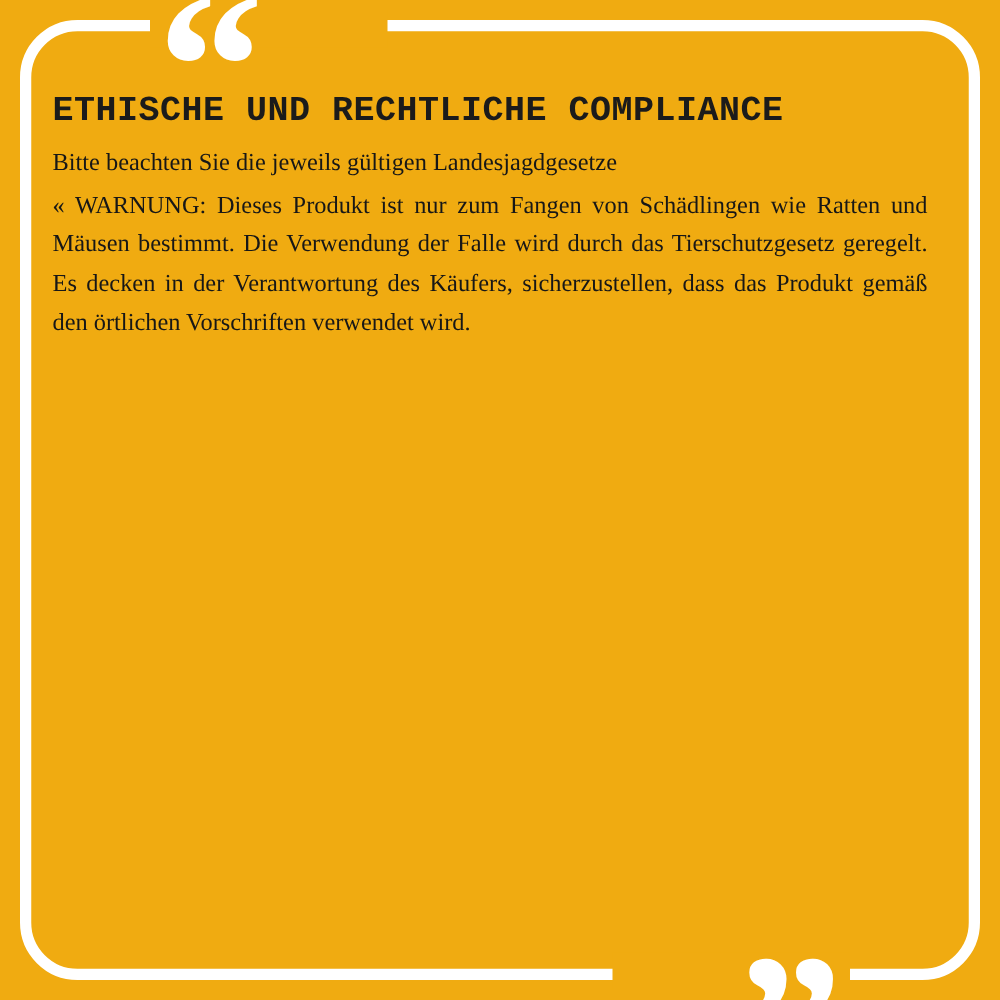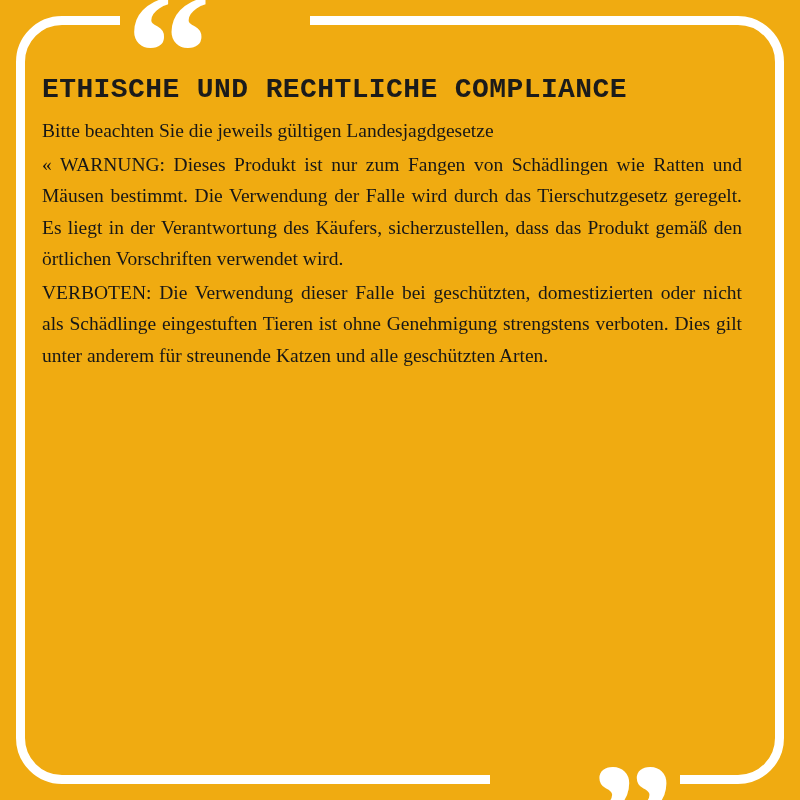--- a/index.html
+++ b/index.html
@@ -108,17 +108,16 @@
   <div class="frame-gap-top"></div>
   <div class="frame-gap-bottom"></div>
 
   <div class="quote-mark quote-open">“</div>
   <div class="quote-mark quote-close">”</div>
 
   <div class="content">
     <h1 class="title">Ethische und rechtliche Compliance</h1>
 
     <p class="para nojustify">Bitte beachten Sie die jeweils gültigen Landesjagdgesetze</p>
-    <p class="para">« WARNUNG: Dieses Produkt ist nur zum Fangen von Schädlingen wie Ratten und Mäusen bestimmt. Die Verwendung der Falle wird durch das Tierschutzgesetz geregelt. Es liegt in der Verantwortung des Käufers, sicherzustellen, dass das Produkt gemäß den örtlichen Vorschriften verwendet wird.</p>
-    <p class="para">VERBOTEN: Die Verwendung dieser Falle bei geschützten, domestizierten oder nicht als Schädlinge eingestuften Tieren ist ohne Genehmigung strengstens verboten. Dies gilt unter anderem für streunende Katzen und alle geschützten Arten.</p>
+    <p class="para">« WARNUNG: Dieses Produkt ist nur zum Fangen von Schädlingen wie Ratten und Mäusen bestimmt. Die Verwendung der Falle wird durch das Tierschutzgesetz geregelt. Es decken in der Verantwortung des Käufers, sicherzustellen, dass das Produkt gemäß den örtlichen Vorschriften verwendet wird.</p>
   </div>
 
 </div>
 
 </body></html>

